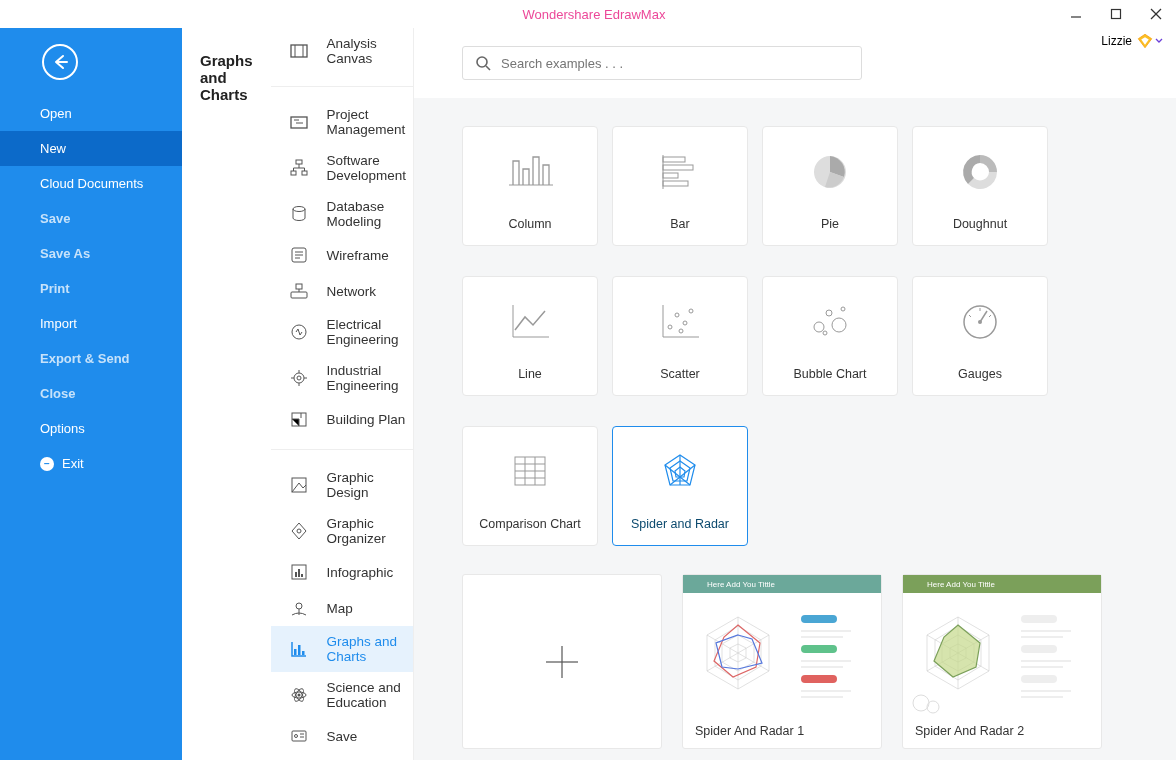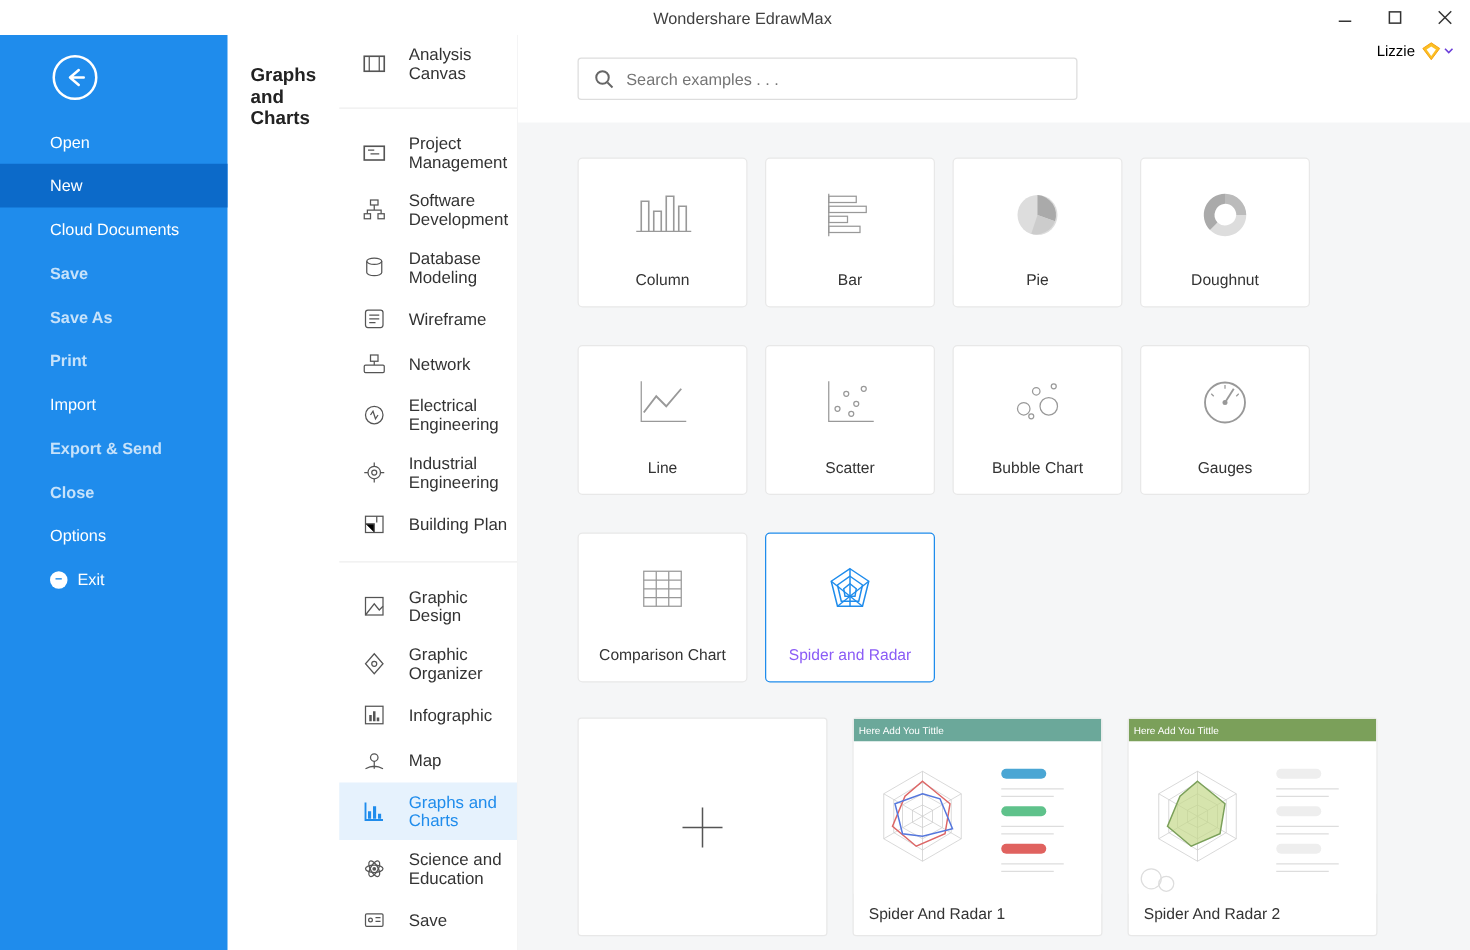--- a/index.html
+++ b/index.html
@@ -1,17 +1,17 @@
 <!DOCTYPE html>
 <html><head>
 <meta charset="utf-8">
 <style>
 * { box-sizing: border-box; margin: 0; padding: 0; font-family: -apple-system, "Segoe UI", sans-serif; }
 body { width: 1176px; height: 760px; overflow: hidden; background: #fff; display: flex; flex-direction: column; }
-.titlebar { height: 28px; display: flex; align-items: center; justify-content: center; position: relative; font-size: 13px; color: #404040; padding-left: 12px; }
+.titlebar { height: 28px; display: flex; align-items: center; justify-content: center; position: relative; font-size: 13px; color: #ec4899; padding-left: 12px; }
 .winbtns { position: absolute; right: 0; top: 0; display: flex; }
 .winbtn { width: 40px; height: 28px; display: flex; align-items: center; justify-content: center; font-size: 14px; color: #333; cursor: pointer; }
 .userbar { position: absolute; right: 12px; top: 32px; display: flex; align-items: center; font-size: 12px; color: #000000; z-index: 10; }
 .userbar .ubicon { width: 18px; height: 18px; margin-left: 4px; }
 .main { flex: 1; display: flex; min-height: 0; }
 .bluepane { width: 182px; background: #1f8cec; color: #fff; display: flex; flex-direction: column; padding-top: 16px; }
 .backcircle { width: 36px; height: 36px; border: 2px solid #fff; border-radius: 50%; margin-left: 42px; display: flex; align-items: center; justify-content: center; margin-bottom: 16px; cursor: pointer; }
 .bitem { padding: 10px 0 10px 40px; font-size: 13px; cursor: pointer; display: flex; align-items: center; text-align: right; }
 .bitem.bold { font-weight: 500; color: #fff; }
 .bitem.dim { color: rgba(255,255,255,.75); font-weight: bold; }
@@ -29,27 +29,27 @@
 .catsep { height: 1px; background: #eee; margin: 12px 0; }
 .content { flex: 1; background: #f5f6f7; display: flex; flex-direction: column; overflow-y: auto; }
 .searchwrap { padding: 18px 0 18px 48px; background: #fff; }
 .searchbox { width: 400px; height: 34px; border: 1px solid #ddd; border-radius: 3px; display: flex; align-items: center; padding: 0 12px; }
 .searchbox input { border: none; outline: none; flex: 1; font-size: 13px; margin-left: 10px; color: #14532d; }
 .grid { padding: 28px 0 12px 48px; display: grid; grid-template-columns: repeat(4, 120px); gap: 30px; }
 .tile { width: 136px; height: 120px; background: #fff; border: 1px solid #e8e8e8; border-radius: 4px; display: flex; flex-direction: column; align-items: center; cursor: pointer; }
 .tile.sel { border: 1.5px solid #1f8cec; }
 .tile .tic { flex: 1; display: flex; align-items: center; justify-content: center; width: 100%; }
 .tile .tlabel { font-size: 12.5px; color: #333; padding-bottom: 14px; }
-.tile.sel .tlabel { color: #8b5cf6; }
+.tile.sel .tlabel { color: #0c4a6e; }
 .tgrid { padding: 16px 0 0 48px; display: flex; gap: 20px; }
 .tcard { width: 200px; background: #fff; border: 1px solid #e8e8e8; border-radius: 3px; cursor: pointer; display: flex; flex-direction: column; }
 .tcard.blank { height: 175px; display: flex; align-items: center; justify-content: center; }
 .tthumb { height: 140px; background: #fff; position: relative; overflow: hidden; }
 .tcap { padding: 9px 12px; font-size: 12.5px; color: #333; }
-.thband { height: 18px; display: flex; align-items: center; padding: 0 4px; font-size: 8px; color: #fff; }
+.thband { height: 18px; display: flex; align-items: center; padding: 0 24px; font-size: 8px; color: #fff; }
 .thband.teal { background: #6ba89a; }
 .thband.green { background: #7ba05a; }
 svg { display: block; }
 </style>
 </head>
 <body>
 
 <div class="titlebar">
   <span>Wondershare EdrawMax</span>
   <div class="winbtns">

